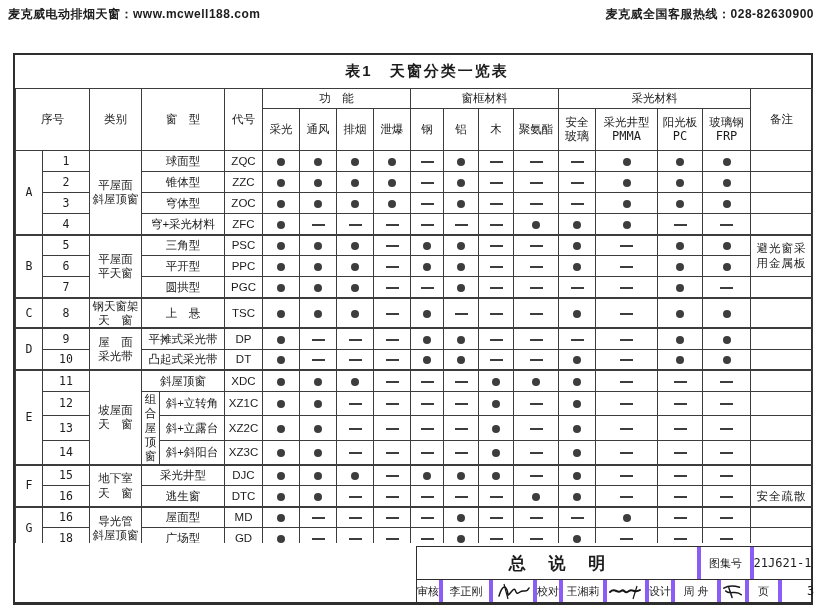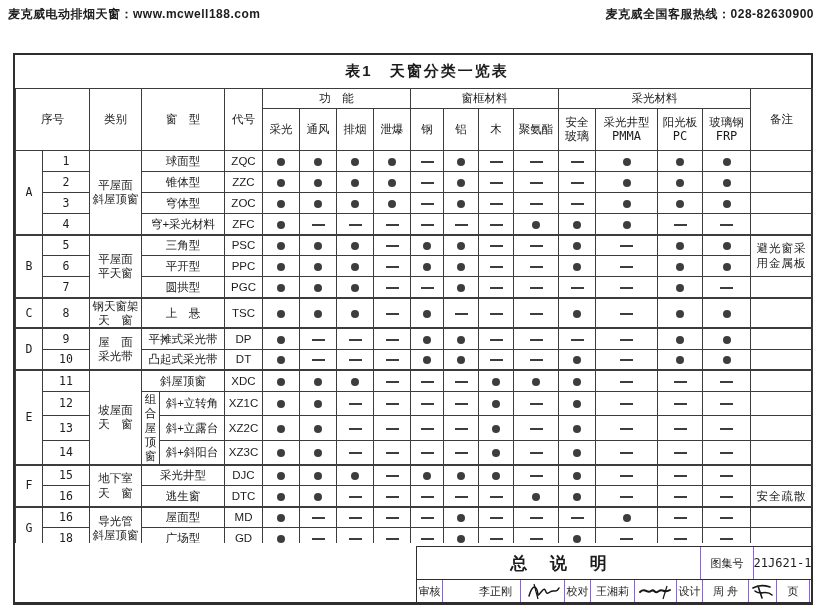--- a/index.html
+++ b/index.html
@@ -29,27 +29,27 @@
   .dot{display:inline-block;width:8px;height:8px;border-radius:50%;background:#3d3d3d;vertical-align:middle;}
   .dash{display:inline-block;width:13px;height:2px;background:#3d3d3d;vertical-align:middle;}
   td.vert{font-size:10px;line-height:1.25;padding:1px 0;}
   td.vert div{display:block;}
   td.remark{font-size:10.5px;letter-spacing:1px;padding:0 3px;line-height:1.35;}
   
   .footer{position:absolute;left:0;right:0;bottom:0;height:59px;background:#fff;}
   .tblock{position:absolute;right:-1px;bottom:-1px;width:394px;border:1px solid #2e2e2e;background:#fff;
           font-size:11px;}
   .tb-row{display:flex;}
-  .tb-cell{border-right:1px solid #8b5cf6;display:flex;align-items:center;justify-content:center;
+  .tb-cell{border-right:4px solid #8b5cf6;display:flex;align-items:center;justify-content:center;
            box-sizing:border-box;overflow:hidden;white-space:nowrap;}
   .tb-cell:last-child{border-right:none;}
   .tb-top{height:32px;border-bottom:1px solid #2e2e2e;}
   .tb-bot{height:22px;}
   .tb-title{flex:0 0 284px;font-size:17px;font-weight:600;letter-spacing:9px;padding-left:9px;}
-  .w26{flex:0 0 26px;} .w50{flex:0 0 50px;margin-left:28px;} .w44{flex:0 0 44px;} .w42{flex:0 0 42px;}
+  .w26{flex:0 0 26px;} .w50{flex:0 0 50px;} .w44{flex:0 0 44px;} .w42{flex:0 0 42px;}
   .w46{flex:0 0 46px;} .w33{flex:0 0 33px;} .w53{flex:0 0 53px;} .w57{flex:0 0 57px;}
   .atlasno,.pageno{font-family:"DejaVu Sans Mono",monospace;font-size:12px;}
   .sig svg{display:block;}
 </style>
 </head>
 <body>
 
 <div class="page">
 
   <div class="vendor">

